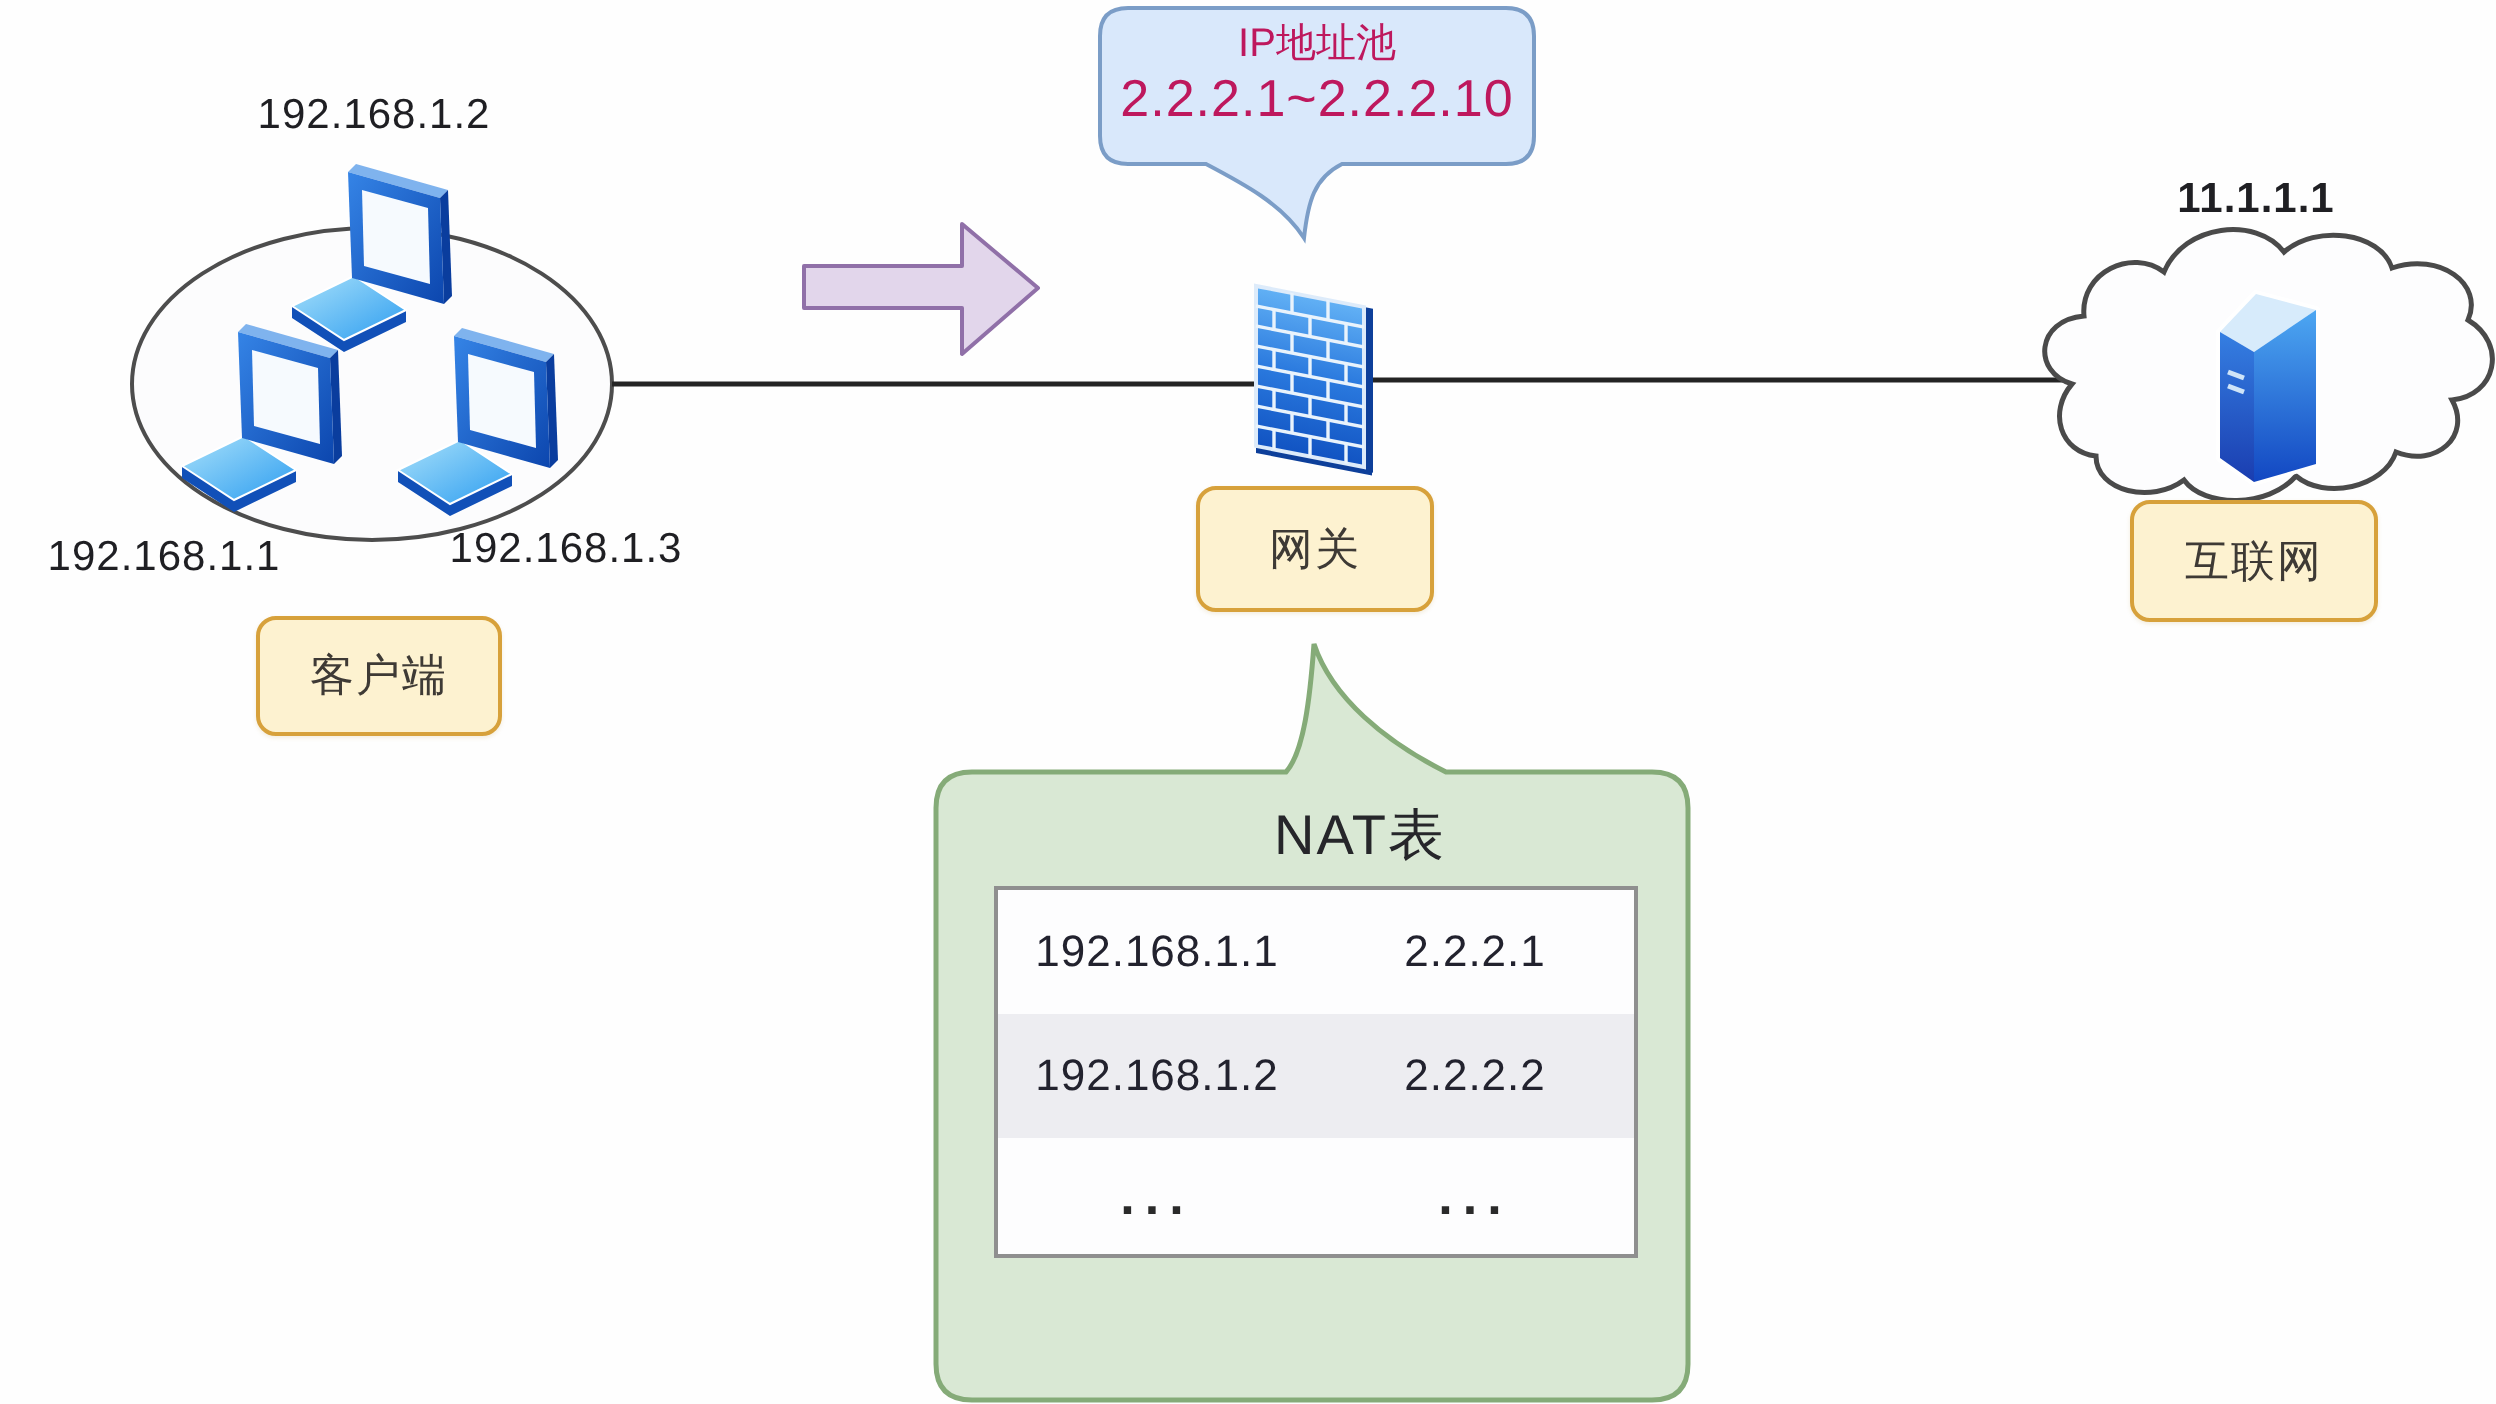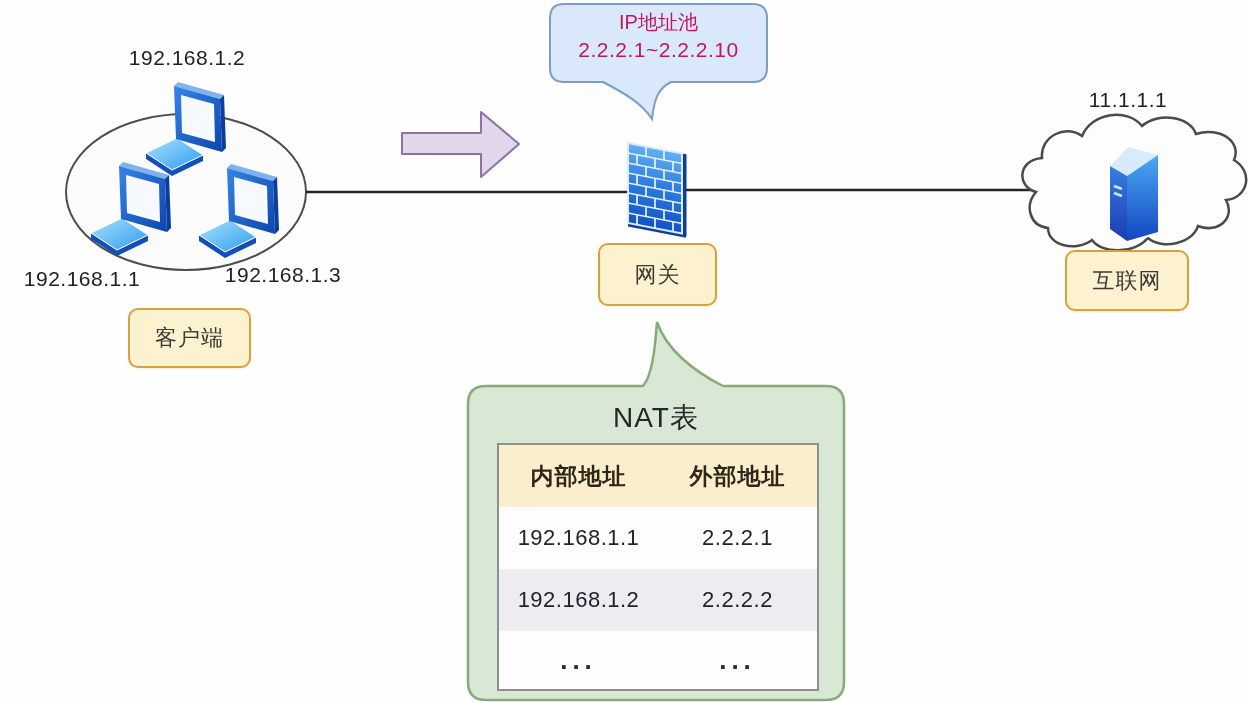--- a/index.html
+++ b/index.html
@@ -16,24 +16,24 @@
   .tag{
     position:absolute;display:flex;align-items:center;justify-content:center;
     background:#fdf2d0;border:2px solid #d7a13b;border-radius:10px;
     font-size:22px;color:#3e3a35;letter-spacing:1px;
     box-shadow:0 1px 2px rgba(180,140,40,0.15);
   }
   .bubble-text{
     position:absolute;left:550px;top:9px;width:217px;text-align:center;color:#be185d;
   }
   .bubble-text .l1{font-size:20px;line-height:27px;}
-  .bubble-text .l2{font-size:21px;line-height:27px;letter-spacing:0.5px;}
+  .bubble-text .l2{font-size:26px;line-height:27px;letter-spacing:0.5px;}
   .nat-title{
     position:absolute;left:468px;top:399px;width:376px;text-align:center;
-    font-size:28px;color:#26262a;letter-spacing:1px;
+    font-size:28px;color:#26262a;letter-spacing:1px;padding-left:24px;
   }
   table.nat{
     position:absolute;left:497px;top:443px;width:322px;
     border-collapse:collapse;background:#fdfdfe;
     border:2px solid #8f8f8f;table-layout:fixed;
   }
   table.nat th{
     height:60px;background:#fbeecd;font-size:23px;font-weight:bold;
     color:#2e2619;letter-spacing:1px;
   }
@@ -132,39 +132,35 @@
            C 666 349 693 371 723 386
            L 826 386 Q 844 386 844 404
            L 844 682 Q 844 700 826 700
            L 486 700 Q 468 700 468 682
            L 468 404 Q 468 386 486 386 Z" fill="#d9e8d4" stroke="#85ab78" stroke-width="2.5"></path>
 </svg>
 
 <div class="abs ip" style="left:120px;top:46px;width:134px;">192.168.1.2</div>
 <div class="abs ip" style="left:15px;top:267px;width:134px;">192.168.1.1</div>
 <div class="abs ip" style="left:216px;top:263px;width:134px;">192.168.1.3</div>
-<div class="abs ip" style="left:1058px;top:88px;width:140px;">11.1.1.1</div>
+<div class="abs ip" style="left:1058px;top:88px;width:140px;font-weight:bold;">11.1.1.1</div>
 
 <div class="tag" style="left:128px;top:308px;width:119px;height:56px;">客户端</div>
 <div class="tag" style="left:598px;top:243px;width:115px;height:59px;">网关</div>
 <div class="tag" style="left:1065px;top:250px;width:120px;height:57px;">互联网</div>
 
 <div class="bubble-text">
   <div class="l1">IP地址池</div>
   <div class="l2">2.2.2.1~2.2.2.10</div>
 </div>
 
 <div class="nat-title">NAT表</div>
 
 <table class="nat">
   <tbody>
-      <tr>
-    <th>内部地址</th>
-    <th>外部地址</th>
-  </tr>
   <tr>
     <td>192.168.1.1</td>
     <td>2.2.2.1</td>
   </tr>
   <tr class="alt">
     <td>192.168.1.2</td>
     <td>2.2.2.2</td>
   </tr>
   <tr class="dots">
     <td>...</td>

